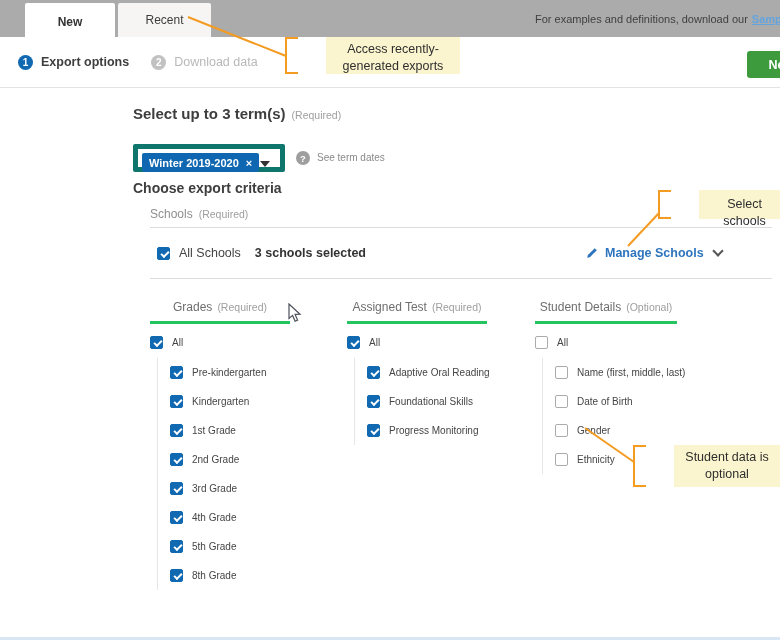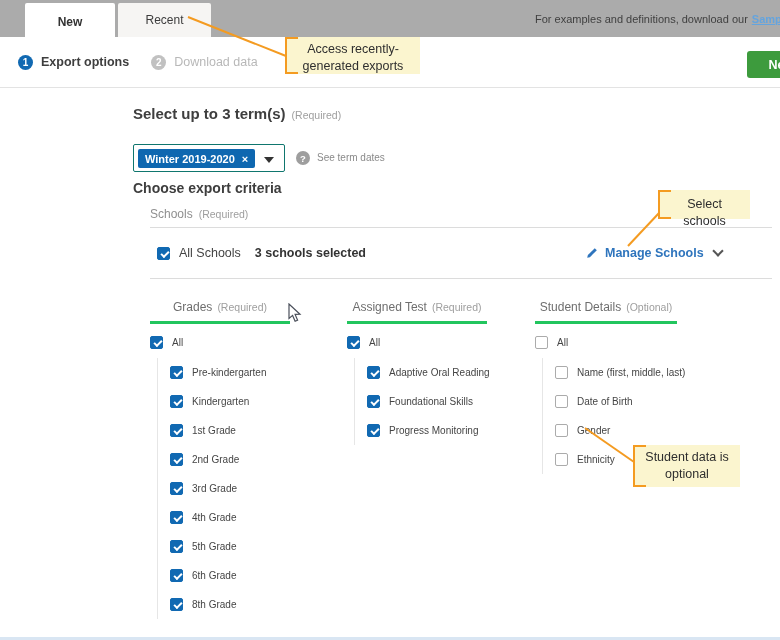--- a/index.html
+++ b/index.html
@@ -25,21 +25,21 @@
   .step.inactive .step-label { color:#b8b8b8; }
   .step-label { font-size:12.5px; }
   .next-btn { position:absolute; left:747px; top:51px; width:70px; height:27px; background:#3d9b3d; border:none; border-radius:3px; color:#fff; font-size:12.5px; font-weight:bold; display:flex; align-items:center; justify-content:center; cursor:pointer; z-index:1; }
 
   
   .h-main { position:absolute; left:133px; top:105px; font-size:15px; font-weight:bold; color:#3e3e3e; }
   .req-note { font-size:10.5px; font-weight:normal; color:#9e9e9e; margin-left:6px; }
   .h-sub { position:absolute; left:133px; top:180px; font-size:14px; font-weight:bold; color:#3e3e3e; }
 
   
-  .term-select { position:absolute; left:133px; top:144px; width:152px; height:28px; border:1px solid #0f766e; border-radius:2px; background:#fff; cursor:pointer; }
+  .term-select { position:absolute; left:133px; top:144px; width:152px; height:28px; border:5px solid #0f766e; border-radius:2px; background:#fff; cursor:pointer; }
   .term-chip { position:absolute; left:4px; top:4px; height:19px; display:flex; align-items:center; background:#0e67b0; border-radius:2px; padding:0 7px; color:#fff; font-size:11px; font-weight:bold; }
   .chip-x { margin-left:7px; font-weight:bold; cursor:pointer; }
   .select-caret { position:absolute; right:10px; top:12px; width:0; height:0; border-left:5px solid transparent; border-right:5px solid transparent; border-top:6px solid #333; }
   .q-icon { position:absolute; left:296px; top:151px; width:14px; height:14px; border-radius:50%; background:#9e9e9e; color:#fff; font-size:9.5px; font-weight:bold; display:flex; align-items:center; justify-content:center; }
   .see-dates { position:absolute; left:317px; top:152px; font-size:10px; color:#8a8a8a; }
 
   
   .schools-label { position:absolute; left:150px; top:207px; font-size:12px; color:#8f8f8f; }
   .rule { position:absolute; left:150px; width:622px; height:1px; background:#dcdcdc; }
   .rule-1 { top:227px; } .rule-2 { top:278px; }
@@ -60,21 +60,21 @@
   .col-0 { left:150px; } .col-1 { left:347px; } .col-2 { left:535px; }
   .col-header { width:140px; border-bottom:3px solid #22c55e; padding-bottom:7px; font-size:12px; color:#6e6e6e;text-align:center; }
   .col-2 .col-header { width:142px; }
   .col-note { font-size:10.5px; color:#9e9e9e; margin-left:5px; }
   .all-row { display:flex; align-items:center; margin-top:12px; }
   .cb-label { font-size:10px; color:#454545; margin-left:9px; }
   .sub-list { margin-top:9px; margin-left:7px; border-left:1px solid #e6e6e6; padding-left:12px; }
   .cb-row { height:29px; display:flex; align-items:center; }
 
   
-  .callout { position:absolute; background:#fbf5cf; color:#2e2e2e; font-size:12.5px; line-height:1.35; text-align:center; z-index:6; padding:4px 6px; }
+  .callout { position:absolute; background:#fbf5cf; color:#2e2e2e; font-size:12.5px; line-height:1.35; text-align:center; z-index:6; padding:4px 6px;margin-left:40px; }
   .callout div:empty { display:none; }
   .callout-1 { left:286px; top:37px; width:134px; height:37px; }
   .callout-2 { left:659px; top:190px; width:91px; height:29px; padding-top:6px; }
   .callout-3 { left:634px; top:445px; width:106px; height:42px; }
   .overlay { position:absolute; left:0; top:0; width:780px; height:640px; z-index:7; pointer-events:none; }
 
   .bottom-strip { position:absolute; left:0; top:637px; width:780px; height:3px; background:#d9e6f3; }
   .cursor { position:absolute; left:288px; top:303px; z-index:9; }
 </style>
 </head>
@@ -162,24 +162,20 @@
         <span class="cb checked"></span>
         <span class="cb-label">3rd Grade</span>
       </div>
       <div class="cb-row">
         <span class="cb checked"></span>
         <span class="cb-label">4th Grade</span>
       </div>
       <div class="cb-row">
         <span class="cb checked"></span>
         <span class="cb-label">5th Grade</span>
-      </div>
-      <div class="cb-row">
-        <span class="cb checked"></span>
-        <span class="cb-label">6th Grade</span>
       </div>
       <div class="cb-row">
         <span class="cb checked"></span>
         <span class="cb-label">8th Grade</span>
       </div>
     </div>
 </div>
 
 <div class="col col-1">
   <div class="col-header">

